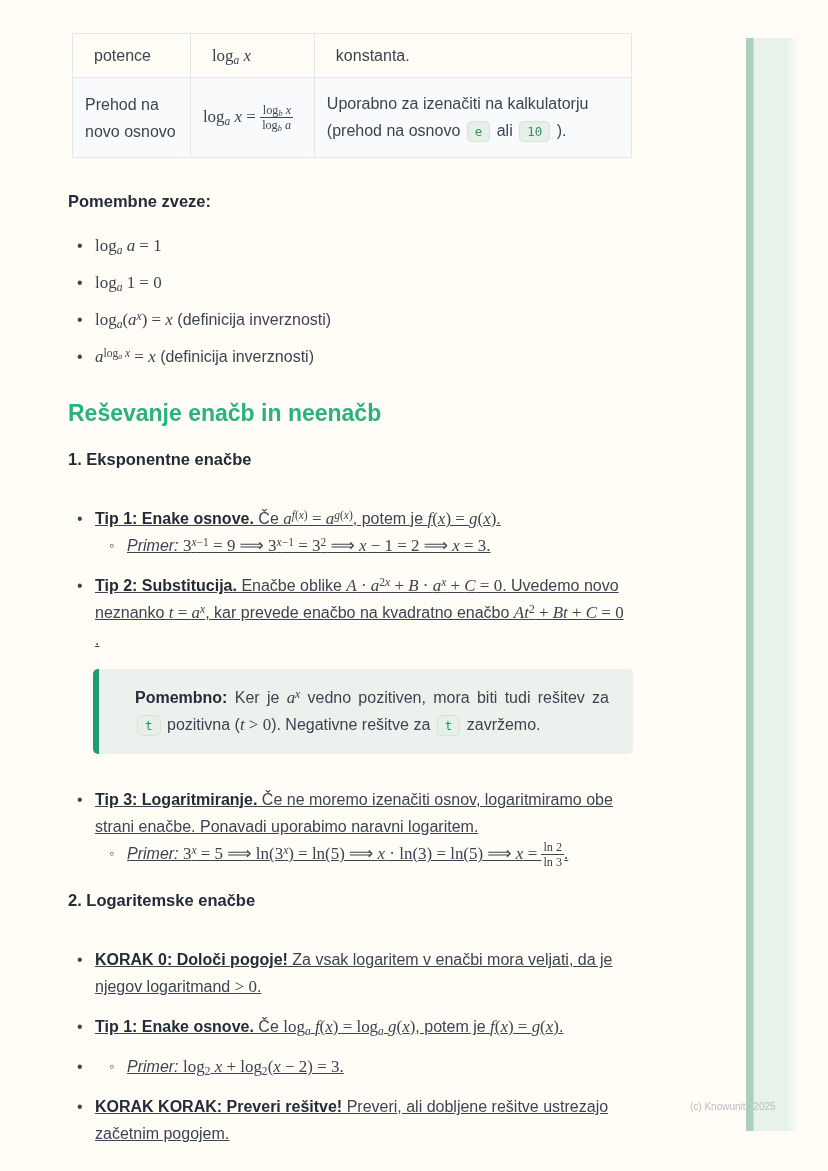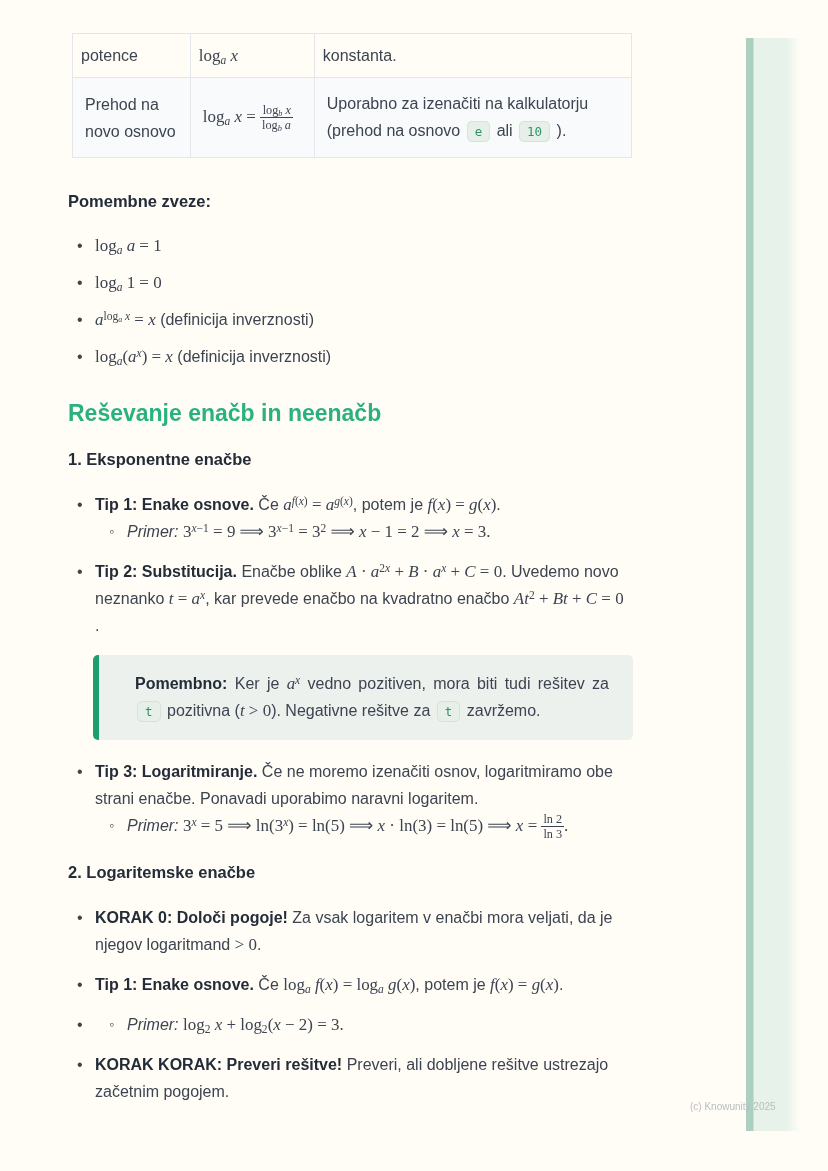--- a/index.html
+++ b/index.html
@@ -33,38 +33,38 @@
     position:absolute; left:68px; top:0; width:566px; z-index:2;
     color:var(--body-text); font-size:16px; line-height:27px;
   }
   
   table.rules-table {
     border-collapse:collapse; width:560px; margin:33px 0 0 4px;
     font-size:16px;
   }
   table.rules-table td {
     border:1px solid var(--table-border); vertical-align:middle;
-    padding:8px 8px;
+    padding:8px 21px;
   }
   table.rules-table tr:nth-child(2) { background:var(--table-alt-row); }
   table.rules-table tr:nth-child(2) td { padding:12px 12px; }
   table.rules-table td:nth-child(1){ width:118px; }
   table.rules-table td:nth-child(2){ width:124px; }
   table.rules-table td:nth-child(3){ width:318px; }
   
   .h3 { font-size:16.5px; font-weight:700; color:var(--heading-text); }
   #zveze-heading { margin-top:30px; }
   #sub1-heading  { margin-top:19px; }
   #sub2-heading  { margin-top:18px; }
   .h2 { font-size:23px; line-height:28px; font-weight:700; color:var(--accent-green); margin-top:29px; }
   
   ul.blist { list-style:none; margin-top:17px; }
   ul.blist > li { position:relative; padding-left:27px; margin-bottom:10px; }
   ul.blist > li::before { content:"•"; position:absolute; left:9px; top:0; color:var(--body-text); }
-  ul.blist.tips { margin-top:18px; }
+  ul.blist.tips { margin-top:32px;text-decoration:underline; }
   ul.blist.tips > li { margin-bottom:13px; }
   ul.sublist { list-style:none; margin-top:0; }
   ul.sublist > li { position:relative; padding-left:32px; }
   ul.sublist > li::before { content:"◦"; position:absolute; left:14px; top:0; font-size:14px; }
   strong { color:var(--heading-text); font-weight:700; }
   em.it { font-style:italic; }
   
   .math { font-family:"Liberation Serif", serif; font-size:1.06em; line-height:1; white-space:nowrap; }
   .math em { font-style:italic; }
   .math sup { font-size:0.68em; line-height:0; vertical-align:0.45em; }
@@ -118,24 +118,24 @@
 
     <h3 class="h3" id="zveze-heading">Pomembne zveze:</h3>
     <ul class="blist" id="zveze-list">
         <li>
           <div><span class="math">log<sub><em>a</em></sub> <em>a</em> = 1</span></div>
         </li>
         <li>
           <div><span class="math">log<sub><em>a</em></sub> 1 = 0</span></div>
         </li>
         <li>
-          <div><span class="math"><em>a</em><sup>log<sub><em>a</em></sub> <em>x</em></sup> = <em>x</em></span><span> (definicija inverznosti)</span></div>
+          <div><span class="math">log<sub><em>a</em></sub>(<em>a</em><sup><em>x</em></sup>) = <em>x</em></span><span> (definicija inverznosti)</span></div>
         </li>
         <li>
-          <div><span class="math">log<sub><em>a</em></sub>(<em>a</em><sup><em>x</em></sup>) = <em>x</em></span><span> (definicija inverznosti)</span></div>
+          <div><span class="math"><em>a</em><sup>log<sub><em>a</em></sub> <em>x</em></sup> = <em>x</em></span><span> (definicija inverznosti)</span></div>
         </li>
       </ul>
 
     <h2 class="h2">Reševanje enačb in neenačb</h2>
 
     <h3 class="h3" id="sub1-heading">1. Eksponentne enačbe</h3>
     <ul class="blist tips" id="exp-list-a">
         <li>
           <div><strong>Tip 1: Enake osnove.</strong><span> Če </span><span class="math"><em>a</em><sup><em>f</em>(<em>x</em>)</sup> = <em>a</em><sup><em>g</em>(<em>x</em>)</sup></span><span>, potem je </span><span class="math"><em>f</em>(<em>x</em>) = <em>g</em>(<em>x</em>)</span><span>.</span></div>
           <ul class="sublist">

